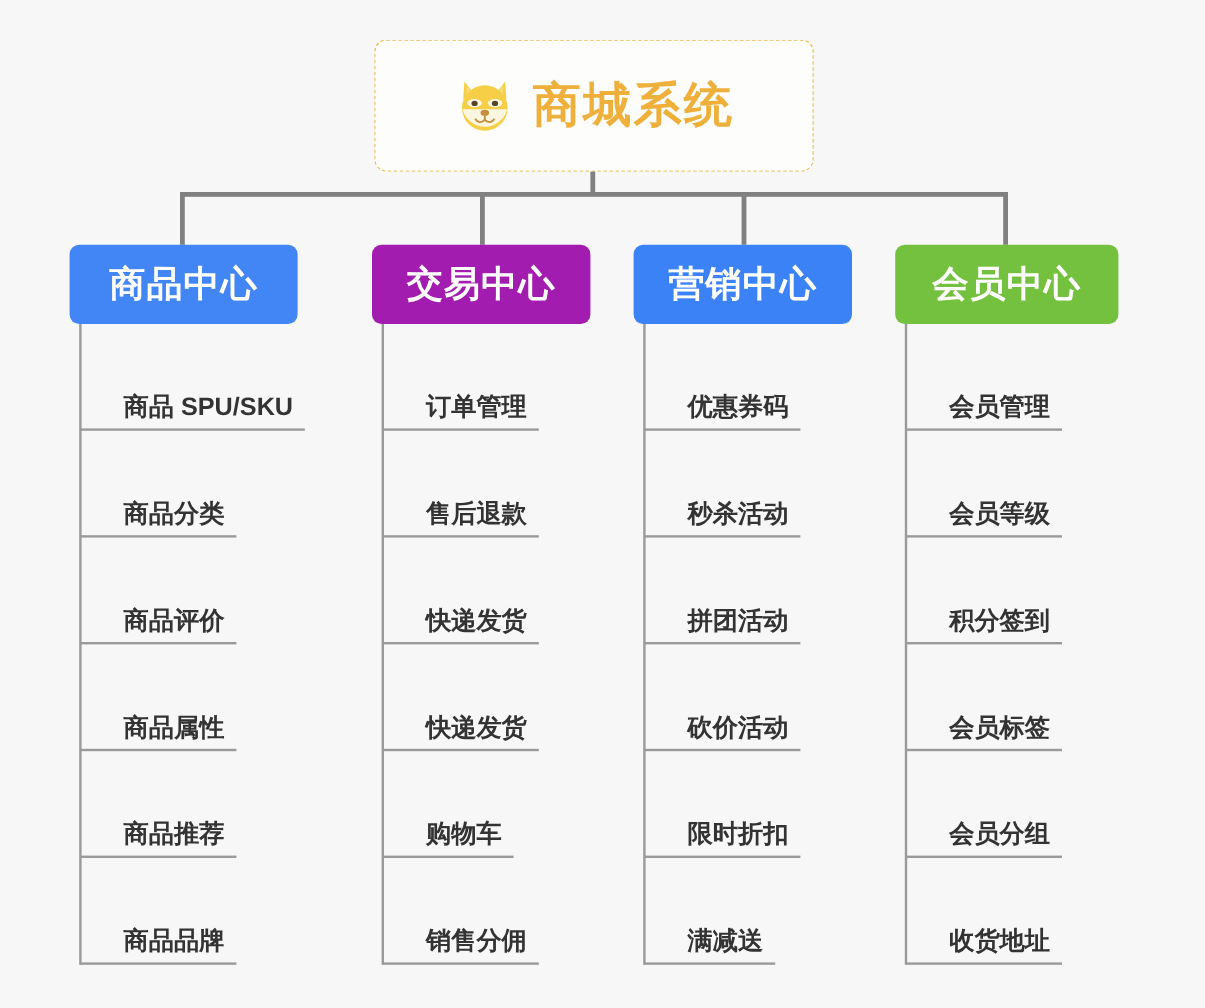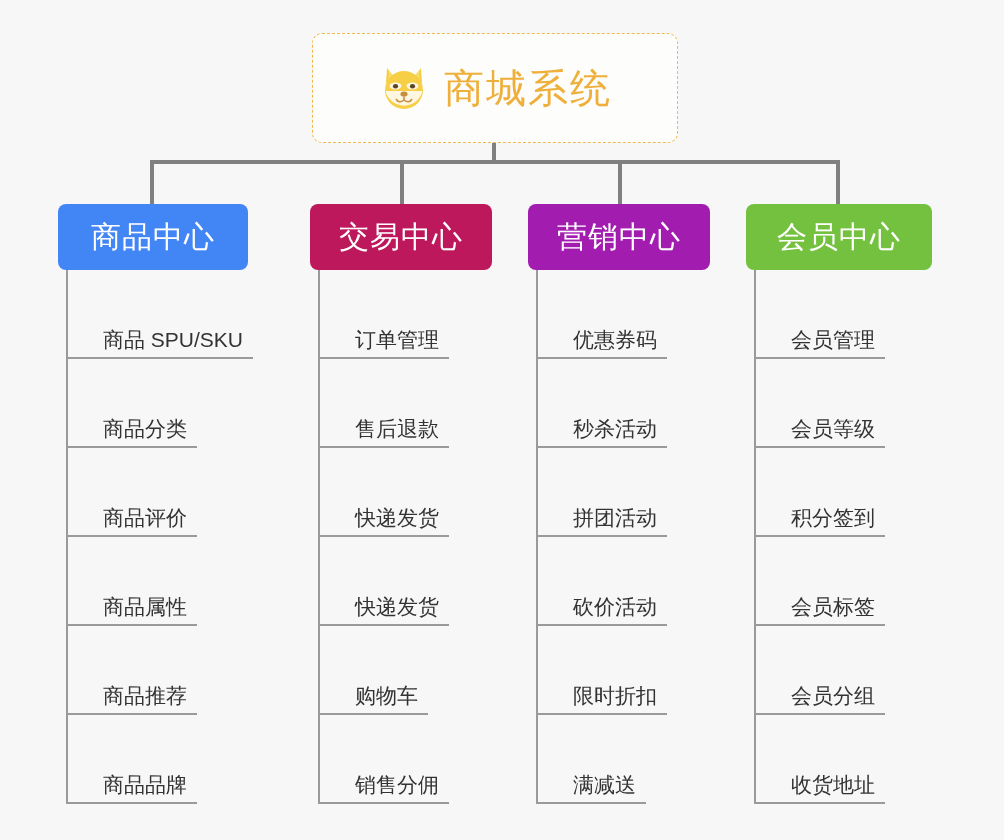--- a/index.html
+++ b/index.html
@@ -11,20 +11,21 @@
     height: 840px;
     background: #f7f7f7;
     font-family: "Liberation Sans", "DejaVu Sans", sans-serif;
     overflow: hidden;
   }
 
   .mindmap {
     position: relative;
     width: 1004px;
     height: 840px;
+    font-weight: bold;
   }
 
   
   .root-node {
     position: absolute;
     left: 312px;
     top: 33px;
     width: 366px;
     height: 110px;
     box-sizing: border-box;
@@ -176,21 +177,21 @@
       <div class="leaf">
           <span class="leaf-label" style="border-bottom-color: rgb(154, 154, 154);">商品推荐</span>
         </div>
       <div class="leaf">
           <span class="leaf-label" style="border-bottom-color: rgb(154, 154, 154);">商品品牌</span>
         </div>
     </div>
   </div>
 
   <div class="column" style="left:310px; width:182px;">
-    <div class="cat-box" style="background: #be185d;">
+    <div class="cat-box" style="background: #a21caf;">
       <span>交易中心</span>
     </div>
     <div class="leaf-list">
       <div class="trunk" style="background: rgb(154, 154, 154); height: 534px;"></div>
       <div class="leaf">
           <span class="leaf-label" style="border-bottom-color: rgb(154, 154, 154);">订单管理</span>
         </div>
       <div class="leaf">
           <span class="leaf-label" style="border-bottom-color: rgb(154, 154, 154);">售后退款</span>
         </div>
@@ -203,21 +204,21 @@
       <div class="leaf">
           <span class="leaf-label" style="border-bottom-color: rgb(154, 154, 154);">购物车</span>
         </div>
       <div class="leaf">
           <span class="leaf-label" style="border-bottom-color: rgb(154, 154, 154);">销售分佣</span>
         </div>
     </div>
   </div>
 
   <div class="column" style="left:528px; width:182px;">
-    <div class="cat-box" style="background: #a21caf;">
+    <div class="cat-box" style="background: #3b82f6;">
       <span>营销中心</span>
     </div>
     <div class="leaf-list">
       <div class="trunk" style="background: rgb(154, 154, 154); height: 534px;"></div>
       <div class="leaf">
           <span class="leaf-label" style="border-bottom-color: rgb(154, 154, 154);">优惠券码</span>
         </div>
       <div class="leaf">
           <span class="leaf-label" style="border-bottom-color: rgb(154, 154, 154);">秒杀活动</span>
         </div>

